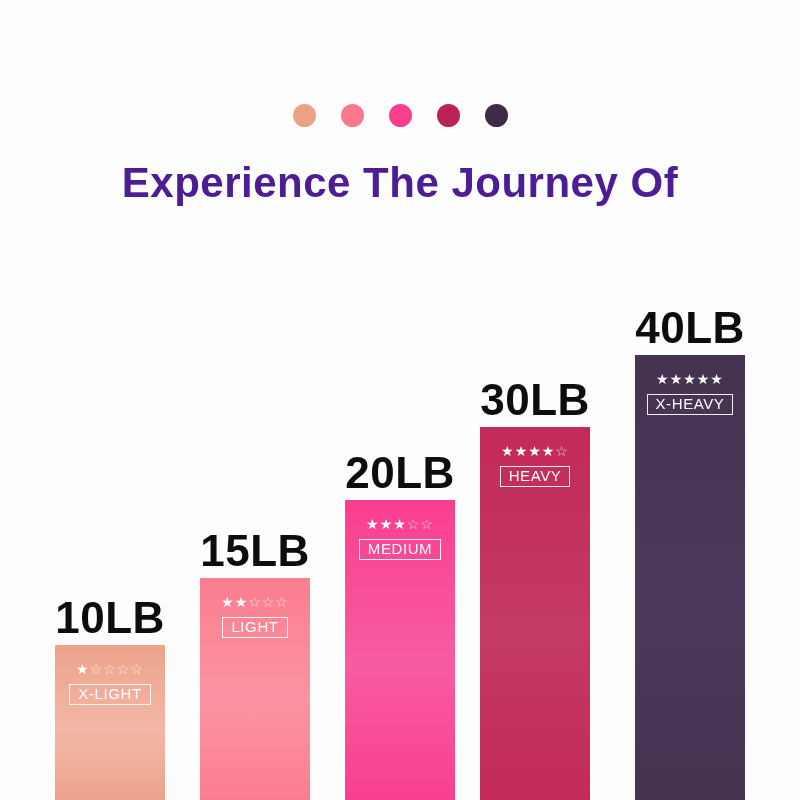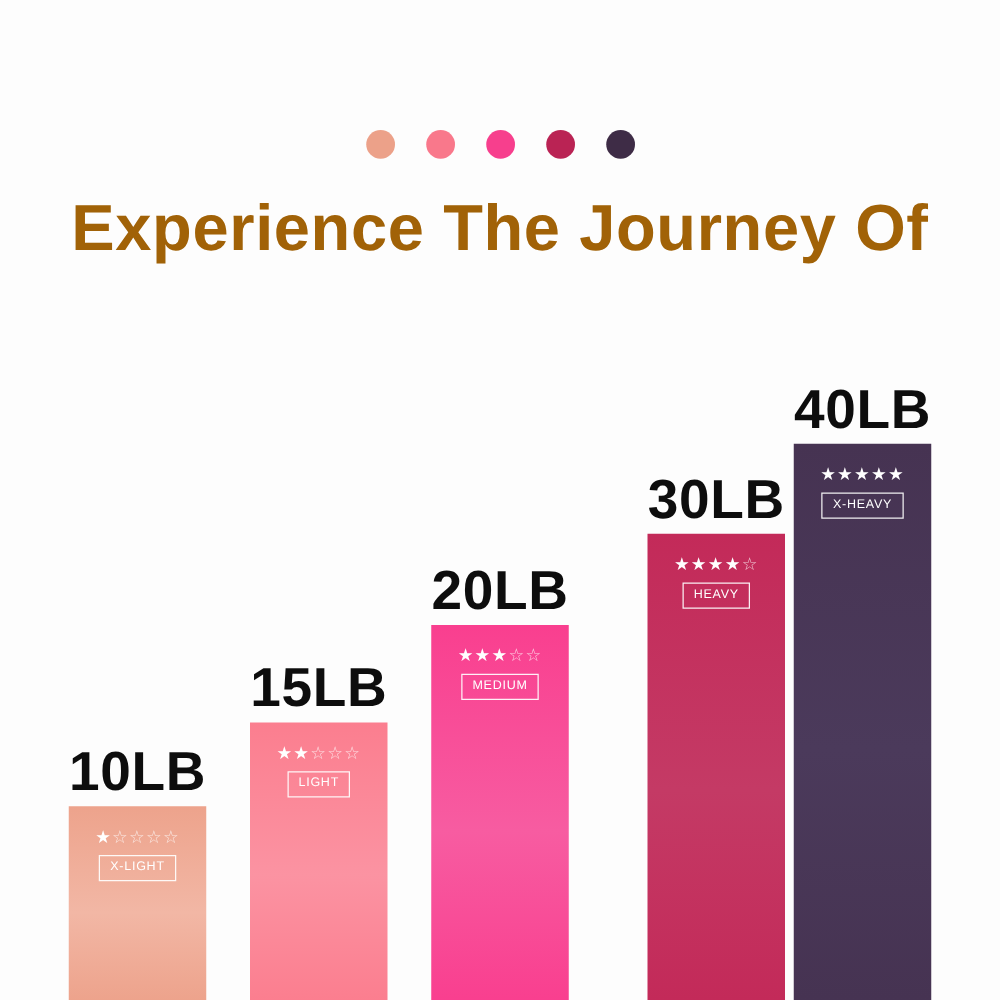--- a/index.html
+++ b/index.html
@@ -41,23 +41,23 @@
     flex: 0 0 auto;
   }
 
   
   #headline {
     position: absolute;
     top: 148px;
     left: 0;
     width: 800px;
     text-align: center;
-    color: #a16207;
+    color: #4c1d95;
     font-weight: bold;
-    font-size: 52px;
+    font-size: 42px;
     letter-spacing: 0.5px;
     line-height: 70px;
   }
   #headline .line {
     display: block;
     white-space: nowrap;
   }
 
   
   #chart {
@@ -106,21 +106,21 @@
   }
   .stars .off {
     opacity: 0.72;
   }
   .level-box {
     display: inline-block;
     margin-top: 7px;
     padding: 3px 8px 4px 8px;
     border: 1.5px solid rgba(255,255,255,0.92);
     color: #ffffff;
-    font-size: 10px;
+    font-size: 15px;
     letter-spacing: 0.6px;
     line-height: 12px;
     white-space: nowrap;
     text-align: right;
   }
 </style>
 </head>
 <body>
 
 <div id="poster">
@@ -149,21 +149,21 @@
         <div class="bar-column" style="height: 222px; background: linear-gradient(rgb(251, 126, 143) 0%, rgb(251, 147, 162) 55%, rgb(251, 126, 143) 100%);">
           <div class="bar-badge"><div class="stars"><span>★★</span><span class="off">☆☆☆</span></div><div class="level-box">LIGHT</div></div>
         </div>
       </div>
       <div class="bar-group" style="left: 345px; width: 110px; height: 300px;">
         <div class="bar-weight" style="top: -46px;">20LB</div>
         <div class="bar-column" style="height: 300px; background: linear-gradient(rgb(249, 63, 143) 0%, rgb(247, 92, 161) 55%, rgb(249, 63, 143) 100%);">
           <div class="bar-badge"><div class="stars"><span>★★★</span><span class="off">☆☆</span></div><div class="level-box">MEDIUM</div></div>
         </div>
       </div>
-      <div class="bar-group" style="left: 518px; width: 100px; height: 373px;">
+      <div class="bar-group" style="left: 480px; width: 100px; height: 373px;">
         <div class="bar-weight" style="top: -46px;">30LB</div>
         <div class="bar-column" style="height: 373px; background: linear-gradient(rgb(195, 42, 89) 0%, rgb(196, 58, 101) 55%, rgb(195, 42, 89) 100%);">
           <div class="bar-badge"><div class="stars"><span>★★★★</span><span class="off">☆</span></div><div class="level-box">HEAVY</div></div>
         </div>
       </div>
       <div class="bar-group" style="left: 635px; width: 110px; height: 445px;">
         <div class="bar-weight" style="top: -46px;">40LB</div>
         <div class="bar-column" style="height: 445px; background: linear-gradient(rgb(70, 51, 82) 0%, rgb(75, 58, 91) 55%, rgb(70, 51, 82) 100%);">
           <div class="bar-badge"><div class="stars"><span>★★★★★</span><span class="off"></span></div><div class="level-box">X-HEAVY</div></div>
         </div>

